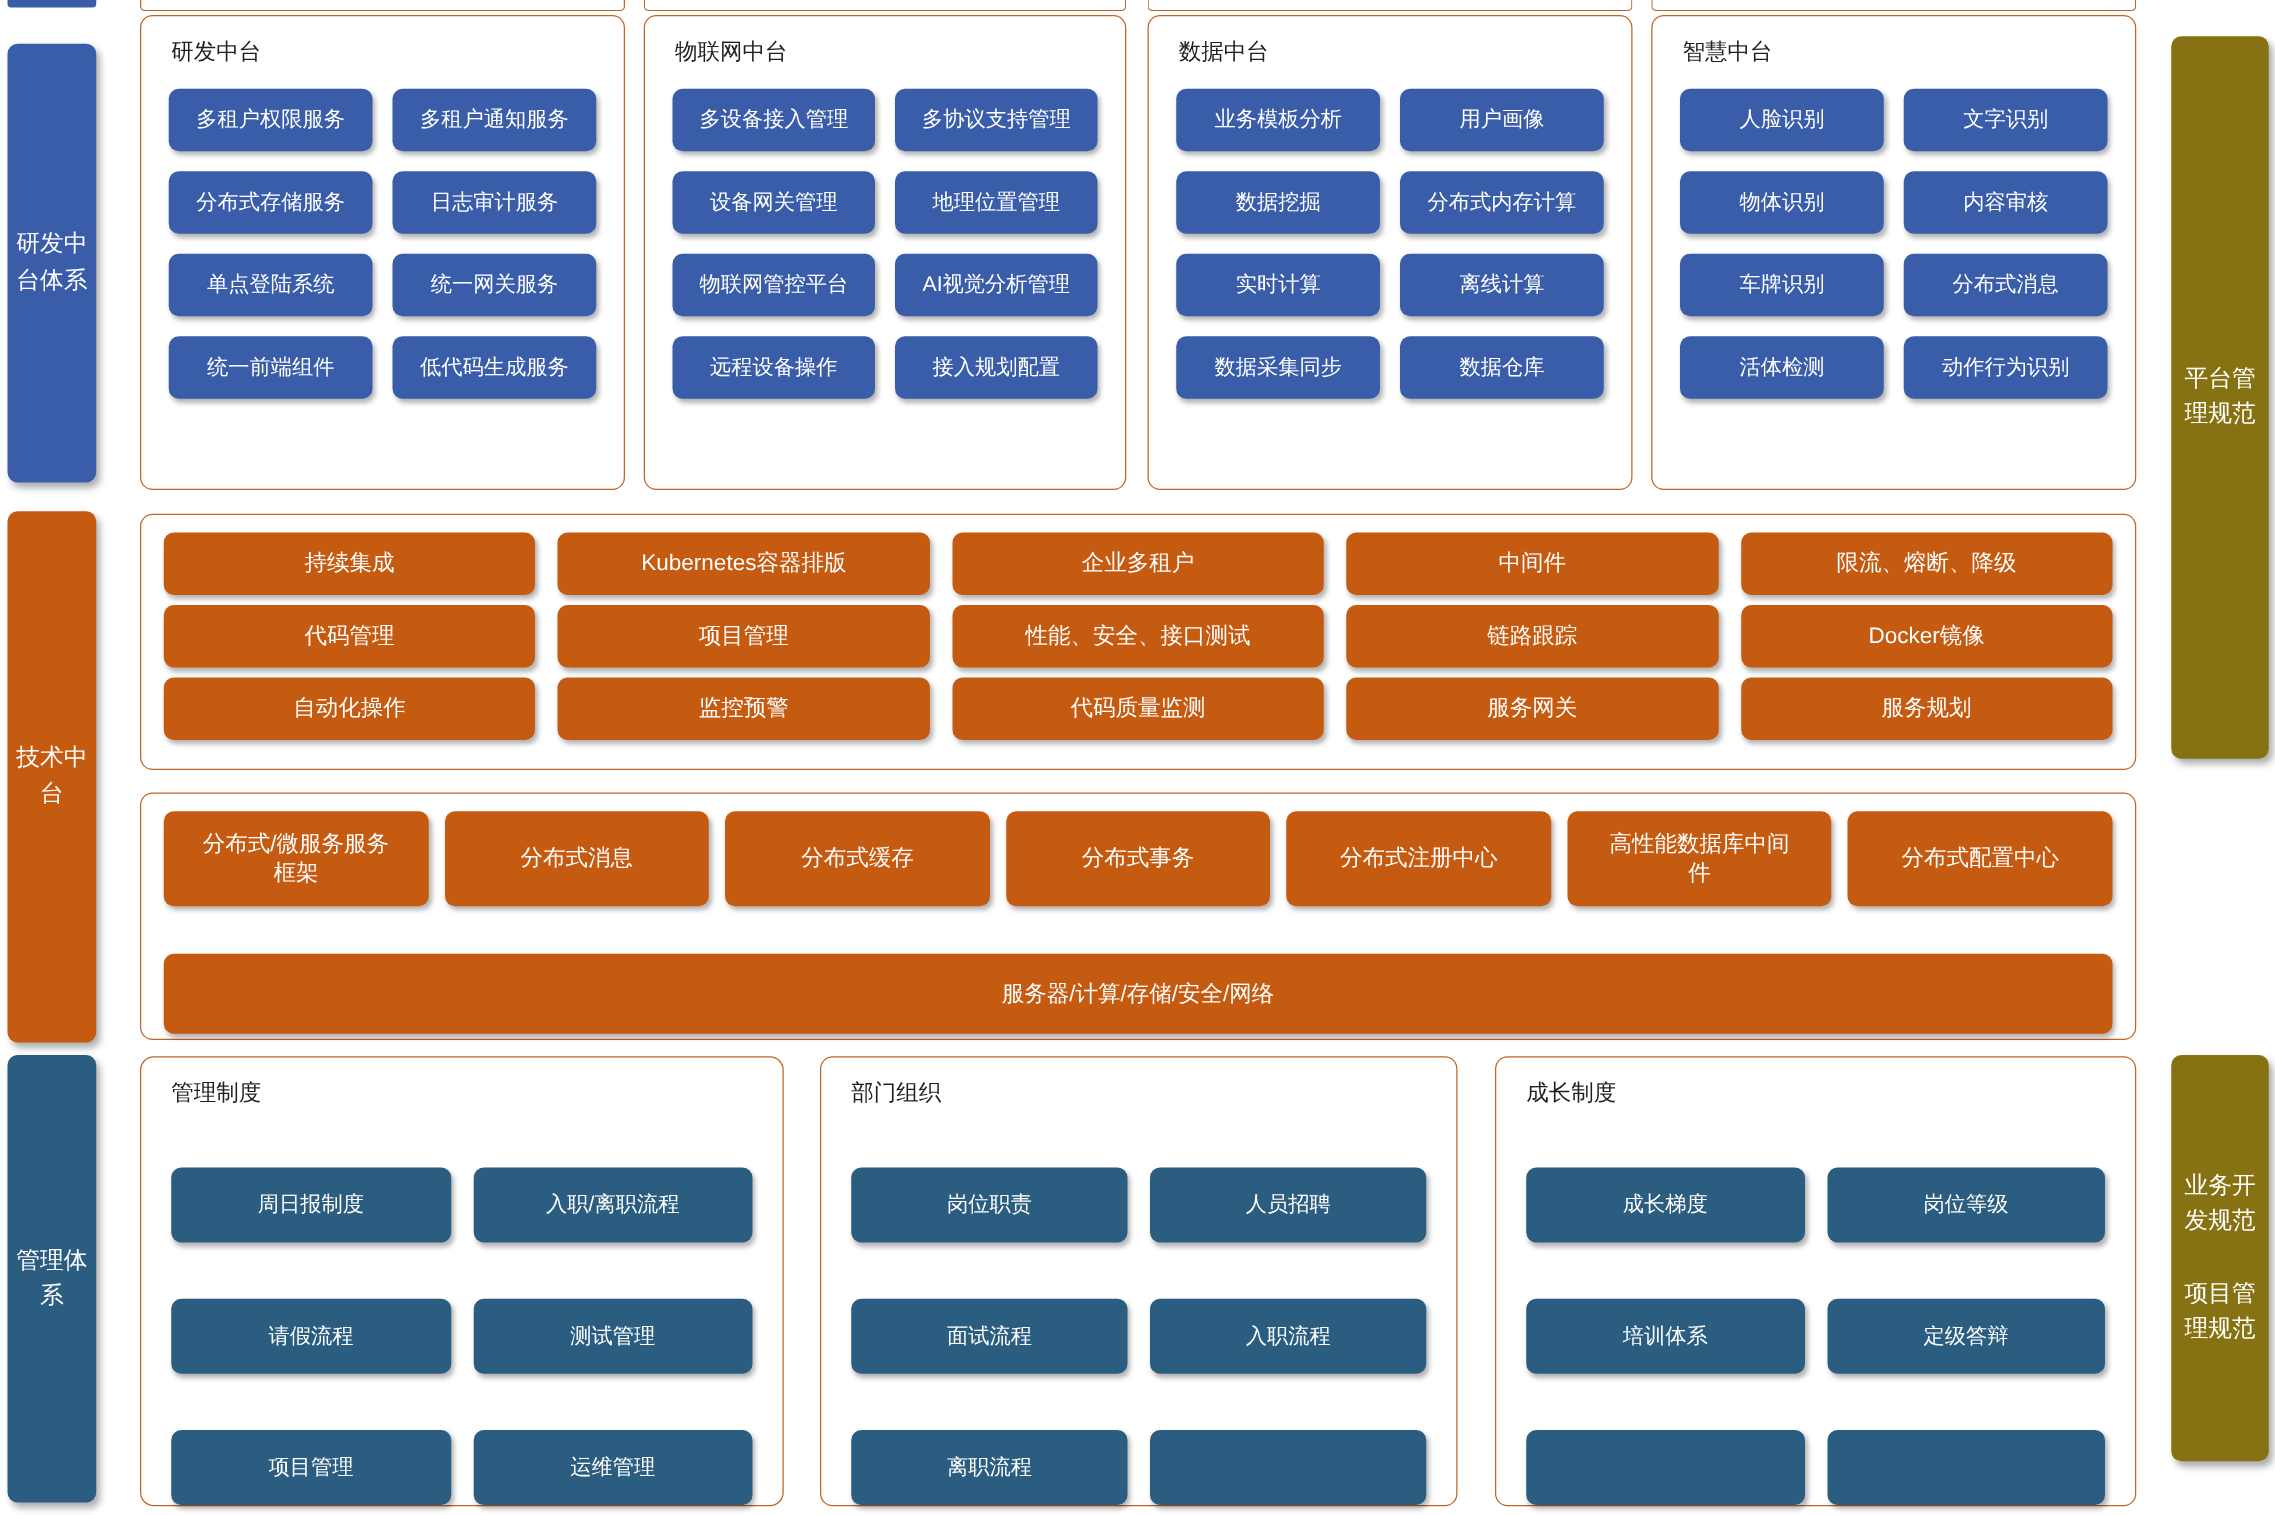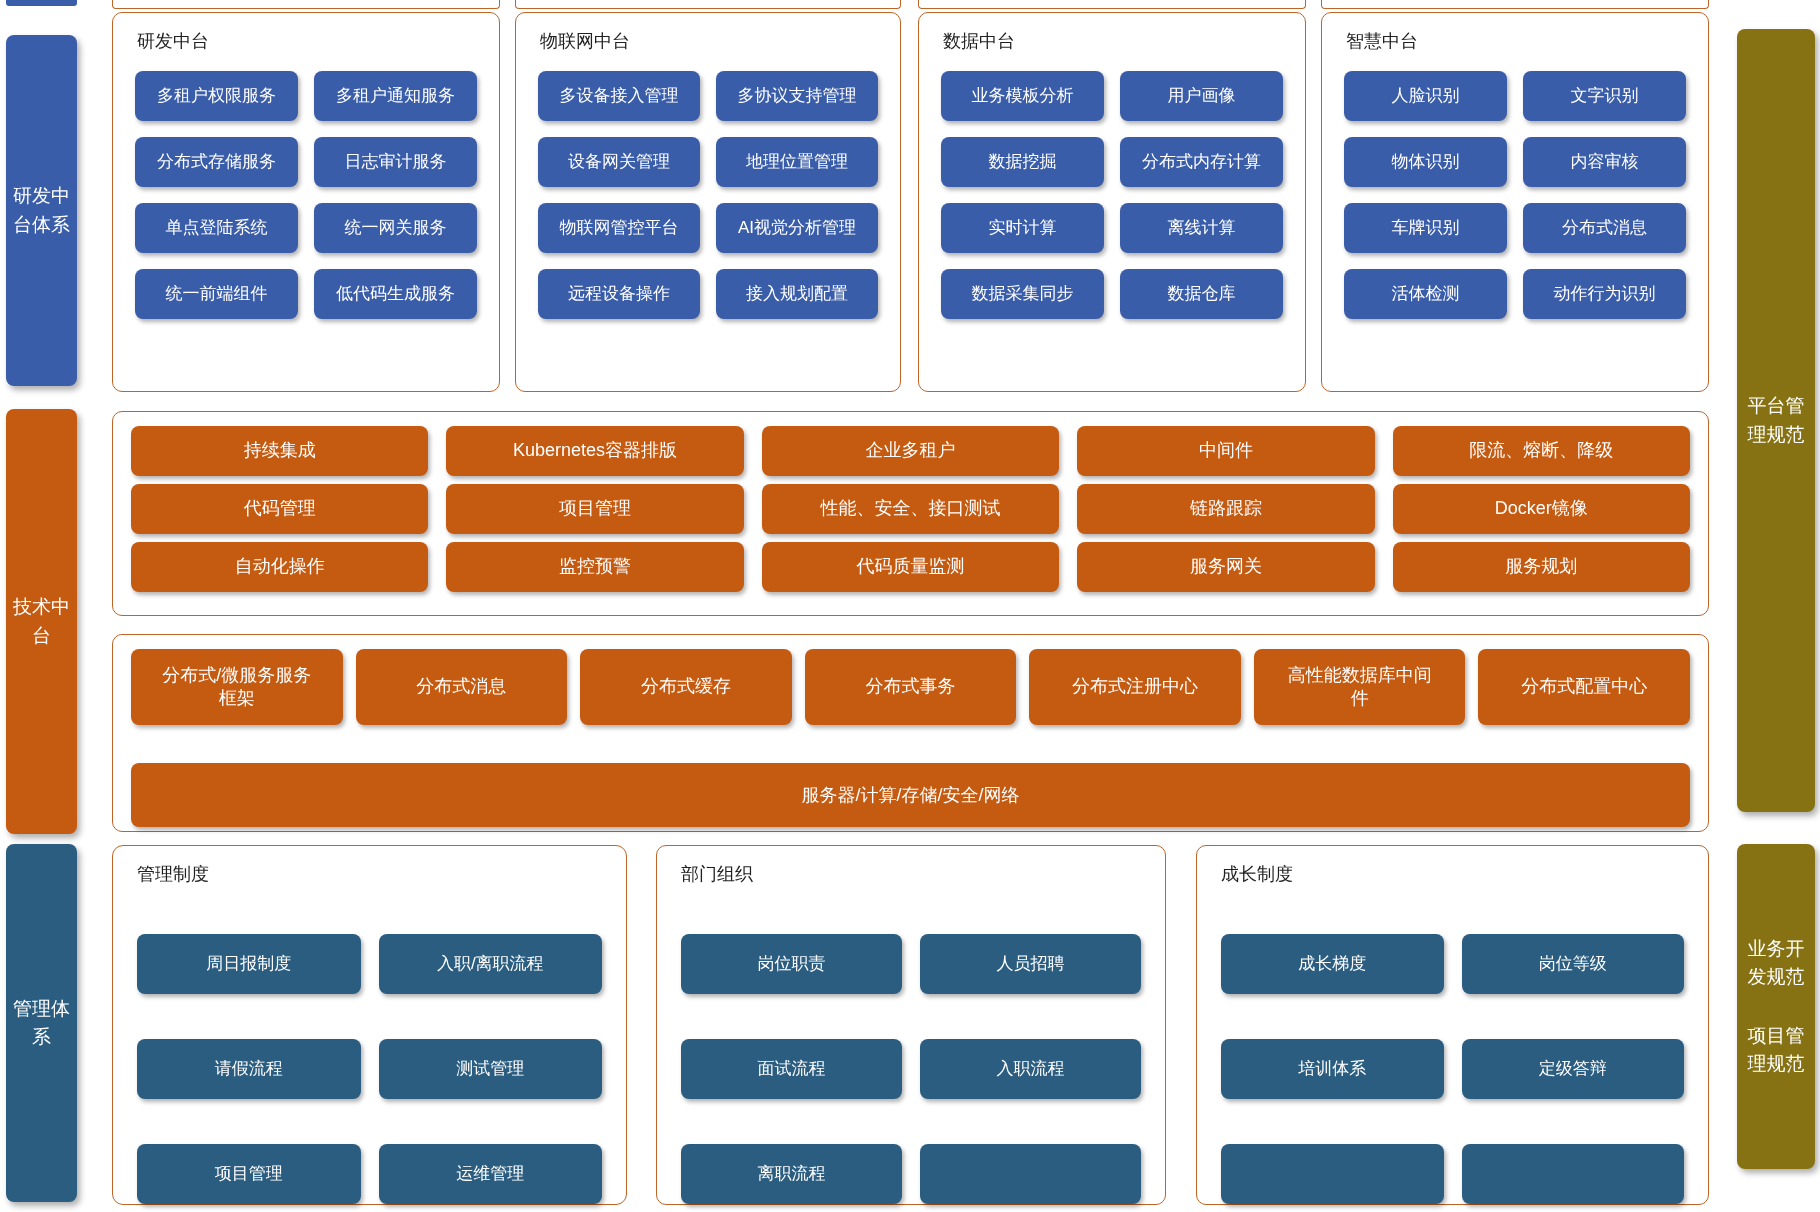--- a/index.html
+++ b/index.html
@@ -56,21 +56,21 @@
   <div class="sliver-blue"></div>
   <div class="sliver-box" style="left:112px;width:388px;"></div>
   <div class="sliver-box" style="left:515px;width:386px;"></div>
   <div class="sliver-box" style="left:918px;width:388px;"></div>
   <div class="sliver-box" style="left:1321px;width:388px;"></div>
 
   <div class="rail rail-blue" style="left:6px;top:35px;width:71px;height:351px;">研发中台体系</div>
   <div class="rail rail-orange" style="left:6px;top:409px;width:71px;height:425px;">技术中台</div>
   <div class="rail rail-steel" style="left:6px;top:844px;width:71px;height:358px;">管理体系</div>
 
-  <div class="rail rail-olive" style="left:1737px;top:29px;width:78px;height:783px;">平台管理规范</div>
+  <div class="rail rail-olive" style="left:1737px;top:29px;width:78px;height:578px;">平台管理规范</div>
   <div class="rail rail-olive" style="left:1737px;top:844px;width:78px;height:325px;">
       <div class="rail-line">业务开发规范</div>
       <div class="rail-line">项目管理规范</div>
     </div>
 
   <div class="gbox" style="left:112px;top:12px;width:388px;height:380px;">
     <div class="gtitle">研发中台</div>
     <div class="grid2">
         <div class="btn btn-blue">多租户权限服务</div>
         <div class="btn btn-blue">多租户通知服务</div>

